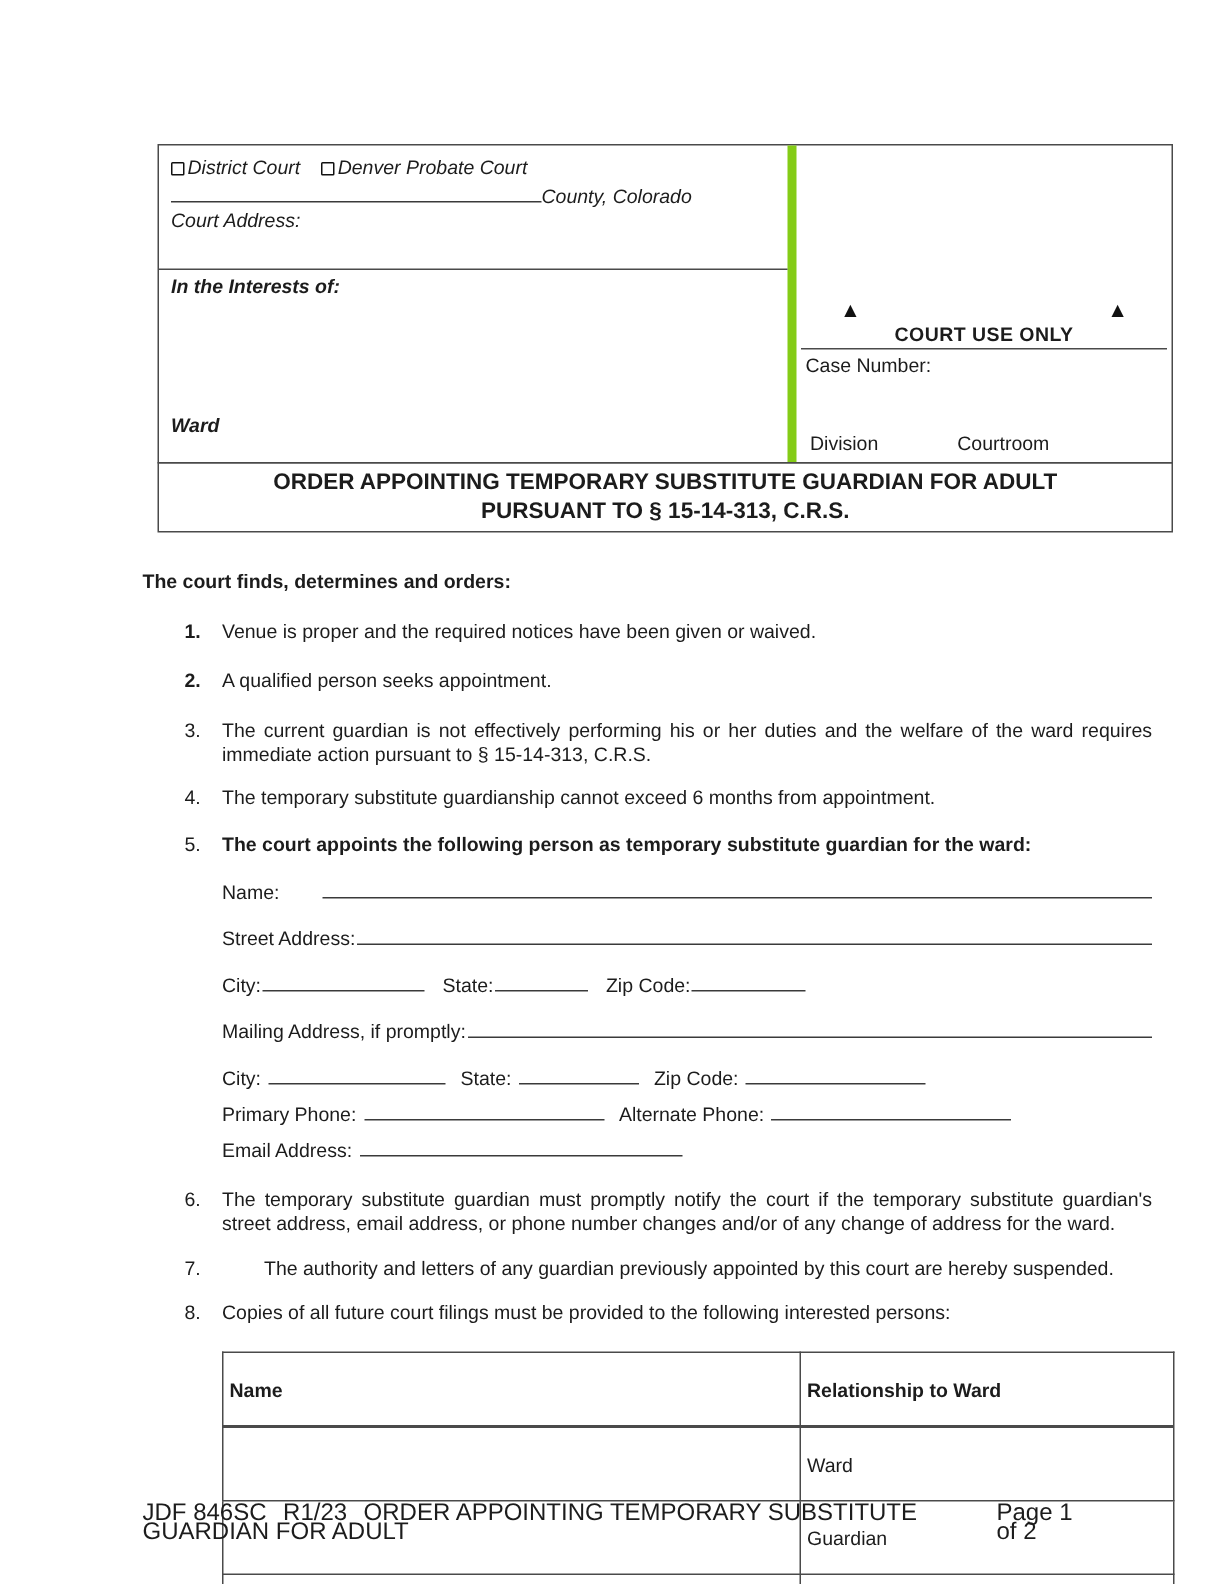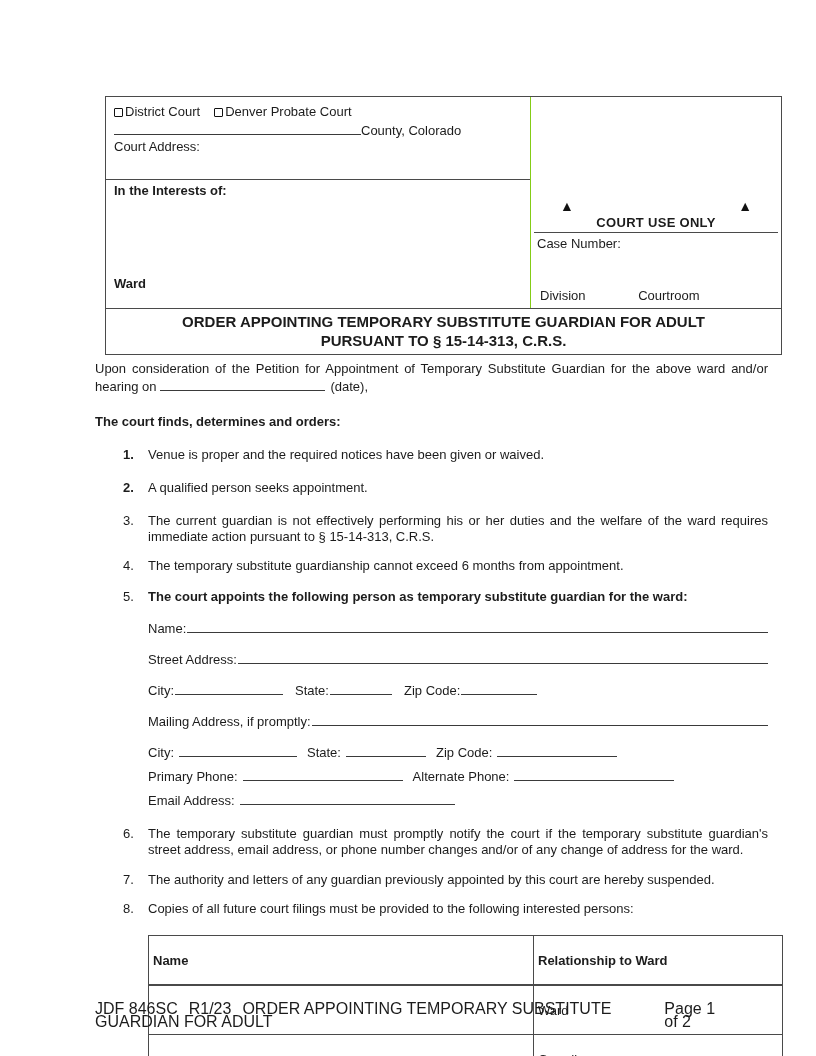--- a/index.html
+++ b/index.html
@@ -7,22 +7,22 @@
     position:relative;width:816px;height:1056px;background:#ffffff;overflow:hidden;
     font-family:"Liberation Sans","DejaVu Sans",sans-serif;
     font-size:13px;line-height:16px;color:#1c1c1c;
   }
   
   .caption{
     position:absolute;top:96px;left:105px;width:677px;height:213px;
     border:1px solid #4a4a4a;box-sizing:border-box;display:flex;
   }
   .cap-left{
-    width:425px;border-right:1px solid #84cc16;box-sizing:border-box;
-    position:relative;padding:7px 8px 0 8px;
+    width:425px;border-right:6px solid #84cc16;box-sizing:border-box;
+    position:relative;padding:7px 8px 0 8px;font-style:italic;
   }
   .court-row{white-space:nowrap;}
   .opt{margin-right:14px;}
   .cbx{
     display:inline-block;width:9px;height:9px;box-sizing:border-box;
     border:1.6px solid #111;margin-right:2px;vertical-align:-1px;border-radius:1px;
   }
   .county-row{margin-top:1px;}
   .blank{display:inline-block;border-bottom:1px solid #3a3a3a;height:13px;vertical-align:baseline;}
   .county-blank{width:247px;}
@@ -48,21 +48,21 @@
     font-size:15px;line-height:19px;padding:3px 0 4px 0;
   }
   
   .body{position:absolute;top:361px;left:95px;width:673px;}
   .intro{margin:0;text-align:justify;}
   .date-blank{width:165px;margin:0 5px 0 4px;}
   .findings{margin-top:19px;font-weight:bold;}
   .order{display:flex;align-items:baseline;}
   .mt17{margin-top:17px;}
   .mt15{margin-top:15px;}
-  .mt14{margin-top:14px;}
+  .mt14{margin-top:14px;gap:28px;}
   .mt13{margin-top:13px;}
   .onum{flex:0 0 25px;margin-left:28px;}
   .onum.bnum{font-weight:bold;}
   .otext{flex:1;text-align:justify;}
   .otext.btext{font-weight:bold;text-align:left;}
   
   .fields{margin-left:53px;}
   .frow{display:flex;align-items:baseline;white-space:nowrap;}
   .grow{flex:1;}
   .mt6{margin-top:6px;}
@@ -127,21 +127,20 @@
       </div>
     </div>
   </div>
 
   <div class="title-box">
     <div>ORDER APPOINTING TEMPORARY SUBSTITUTE GUARDIAN FOR ADULT</div>
     <div>PURSUANT TO § 15-14-313, C.R.S.</div>
   </div>
 
   <div class="body">
-    <p class="intro"><span>Upon consideration of the Petition for Appointment of Temporary Substitute Guardian for the above ward and/or hearing on</span><span class="blank date-blank"></span><span>(date),</span></p>
 
     <div class="findings">The court finds, determines and orders:</div>
 
     <div class="order mt17">
       <span class="onum bnum">1.</span>
       <span class="otext">Venue is proper and the required notices have been given or waived.</span>
     </div>
     <div class="order mt17">
       <span class="onum bnum">2.</span>
       <span class="otext">A qualified person seeks appointment.</span>

